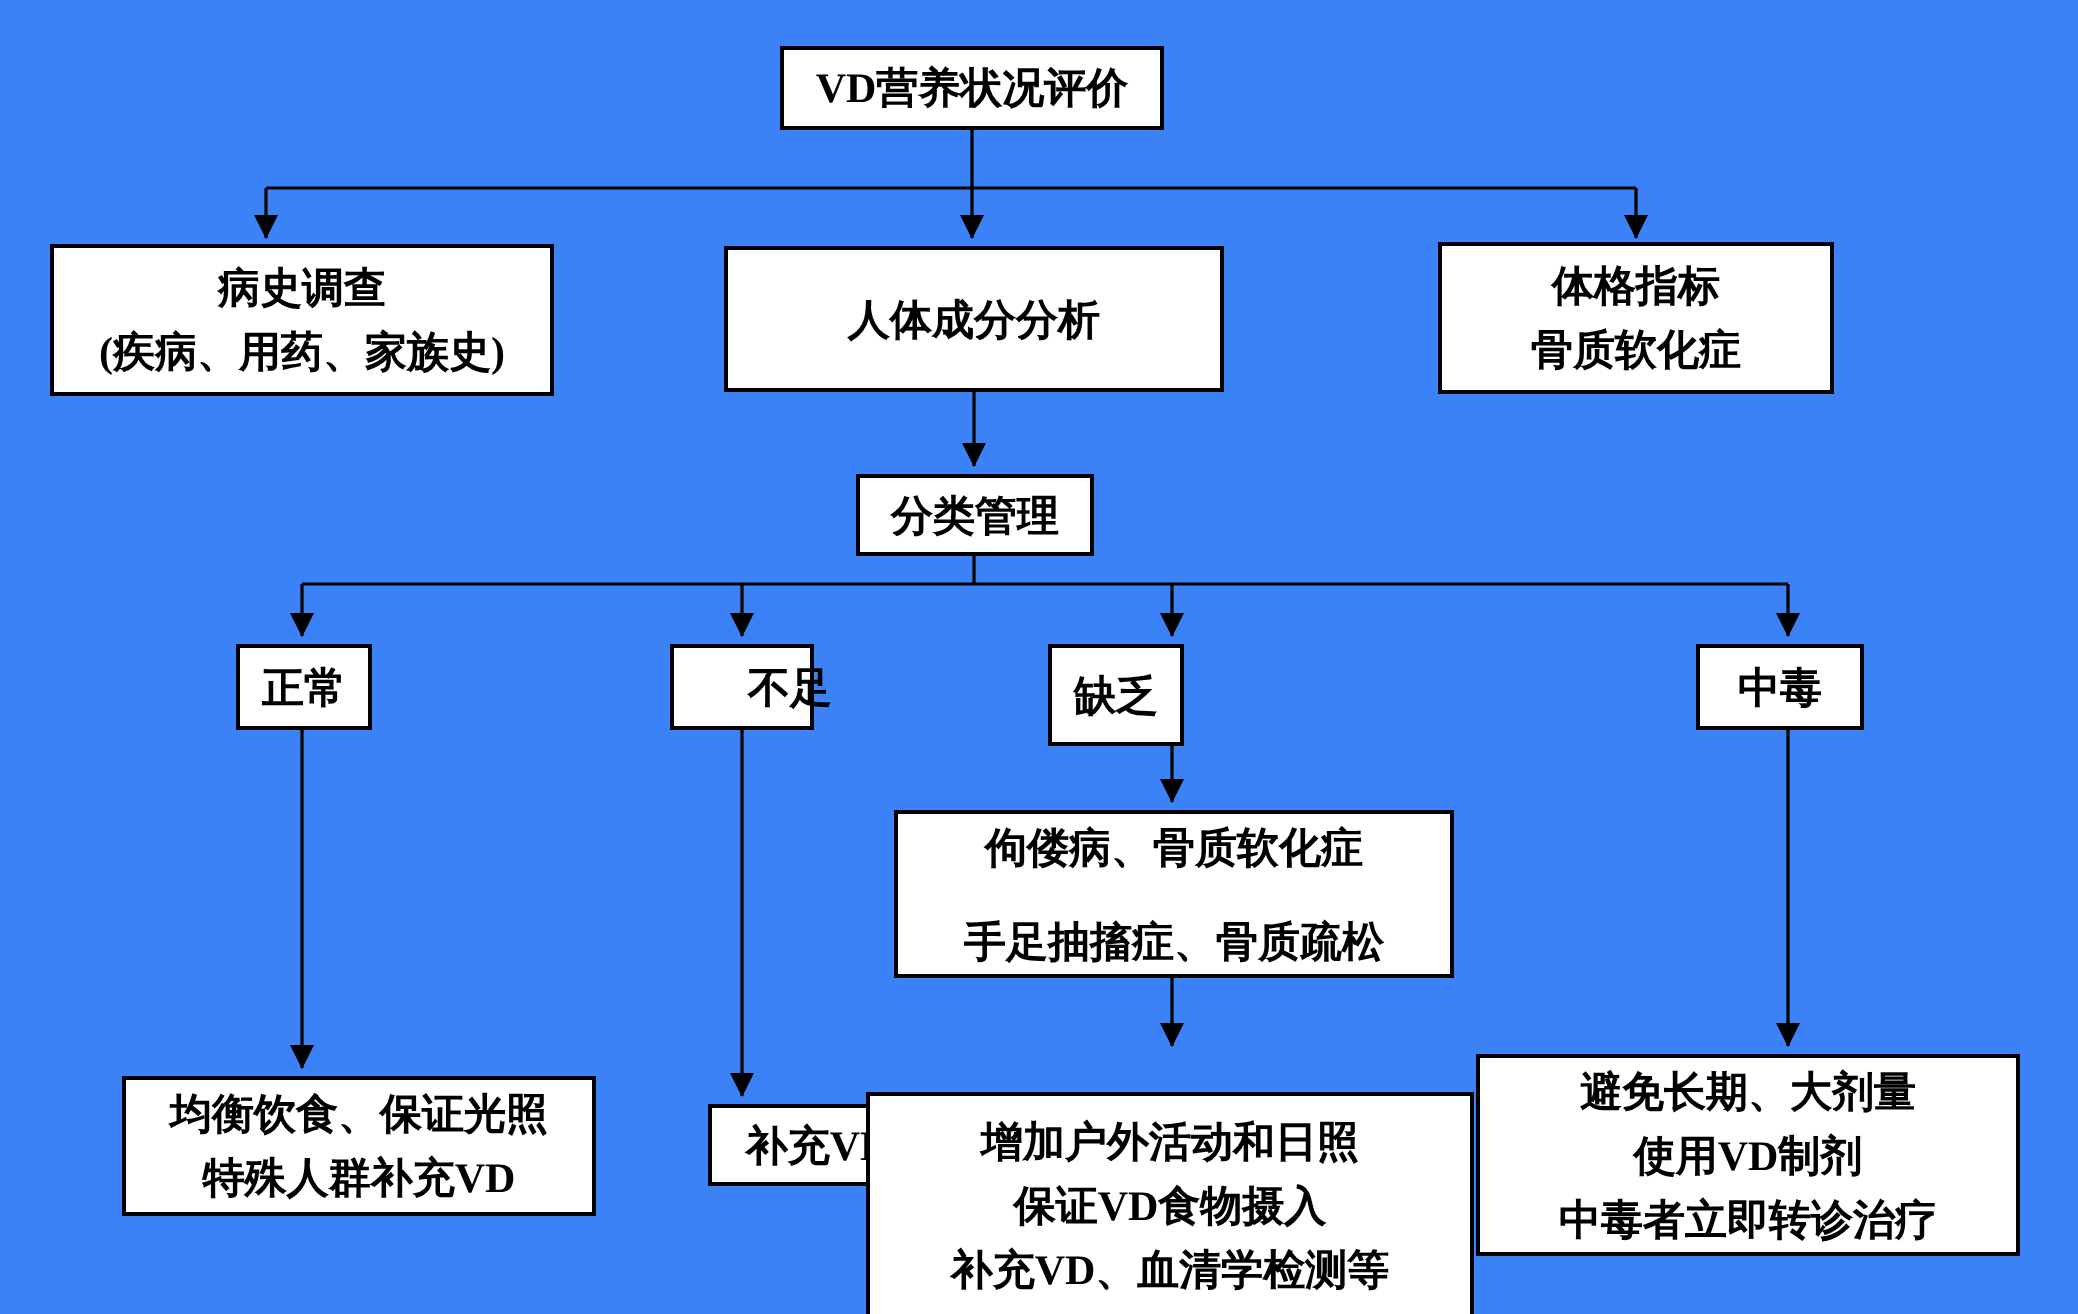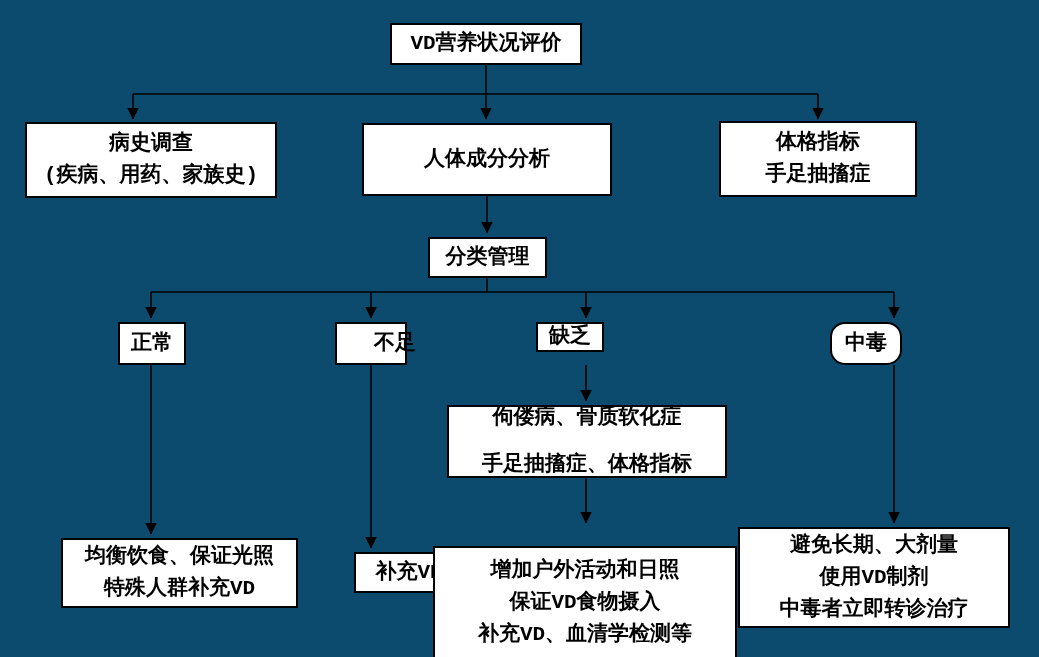--- a/index.html
+++ b/index.html
@@ -4,22 +4,22 @@
 <style>
   html, body {
     margin: 0;
     padding: 0;
     background: #ffffff;
   }
   .canvas {
     position: relative;
     width: 1039px;
     height: 657px;
-    background: #0c4a6e;
-    font-family: Liberation Mono, monospace;
+    background: #3b82f6;
+    font-family: Liberation Serif, serif;
     overflow: hidden;
   }
   .connectors {
     position: absolute;
     left: 0;
     top: 0;
     width: 1039px;
     height: 657px;
     pointer-events: none;
   }
@@ -41,23 +41,23 @@
   }
   .node span { display: block; }
   
   #n-root                 { left: 390px; top:  23px; width: 192px; height:  42px; }
   #n-history              { left:  25px; top: 122px; width: 252px; height:  76px; }
   #n-diet                 { left: 362px; top: 123px; width: 250px; height:  73px; }
   #n-physical             { left: 719px; top: 121px; width: 198px; height:  76px; }
   #n-classify             { left: 428px; top: 237px; width: 119px; height:  41px; }
   #n-normal               { left: 118px; top: 322px; width:  68px; height:  43px; }
   #n-insufficient         { left: 335px; top: 322px; width:  72px; height:  43px; padding-left: 48px; }
-  #n-deficient            { left: 536px; top: 322px; width:  68px; height:  30px; }
-  #n-toxic                { left: 830px; top: 322px; width:  72px; height:  43px; border-radius: 15px; }
-  #n-deficiency-signs     { left: 447px; top: 405px; width: 280px; height:  73px; gap: 15px; }
+  #n-deficient            { left: 524px; top: 322px; width:  68px; height:  51px; }
+  #n-toxic                { left: 848px; top: 322px; width:  84px; height:  43px; }
+  #n-deficiency-signs     { left: 447px; top: 405px; width: 280px; height:  84px; gap: 15px; }
   #n-normal-measures      { left:  25px; top: 538px; width: 237px; height:  70px; margin-left: 36px; }
   #n-insufficient-measures{ left: 318px; top: 552px; width: 110px; height:  41px; margin-left: 36px; }
   #n-deficient-measures   { left: 433px; top: 527px; width: 304px; height: 113px; margin-top: 19px; }
   #n-toxic-measures       { left: 738px; top: 527px; width: 272px; height: 101px; }
 </style>
 </head>
 <body>
 
 <div class="canvas">
 
@@ -100,21 +100,21 @@
     <span>病史调查</span>
     <span>(疾病、用药、家族史)</span>
   </div>
 
   <div class="node" id="n-diet">
     <span>人体成分分析</span>
   </div>
 
   <div class="node" id="n-physical">
     <span>体格指标</span>
-    <span>手足抽搐症</span>
+    <span>骨质软化症</span>
   </div>
 
   <div class="node" id="n-classify">
     <span>分类管理</span>
   </div>
 
   <div class="node" id="n-normal">
     <span>正常</span>
   </div>
 
@@ -125,21 +125,21 @@
   <div class="node" id="n-deficient">
     <span>缺乏</span>
   </div>
 
   <div class="node" id="n-toxic">
     <span>中毒</span>
   </div>
 
   <div class="node" id="n-deficiency-signs">
     <span>佝偻病、骨质软化症</span>
-    <span>手足抽搐症、体格指标</span>
+    <span>手足抽搐症、骨质疏松</span>
   </div>
 
   <div class="node" id="n-normal-measures">
     <span>均衡饮食、保证光照</span>
     <span>特殊人群补充VD</span>
   </div>
 
   <div class="node" id="n-insufficient-measures">
     <span>补充VD</span>
   </div>

